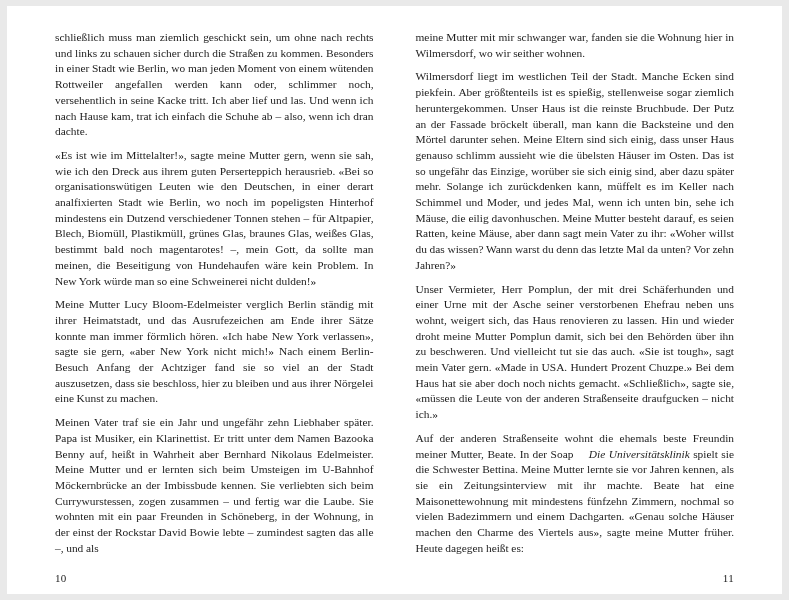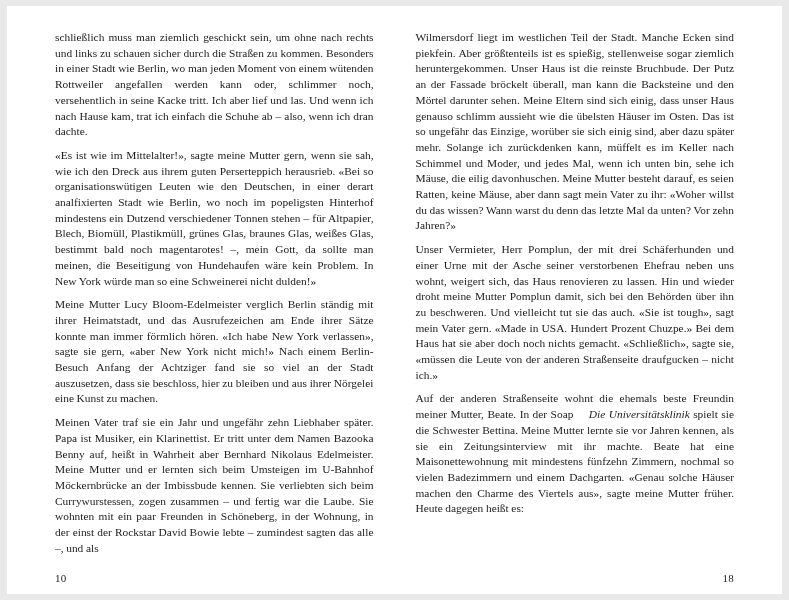--- a/index.html
+++ b/index.html
@@ -73,20 +73,21 @@
         <p class="para"><span>schließlich muss man ziemlich geschickt sein, um ohne nach rechts und links zu schauen sicher durch die Straßen zu kommen. Besonders in einer Stadt wie Berlin, wo man jeden Moment von einem wütenden Rottweiler angefallen werden kann oder, schlimmer noch, versehentlich in seine Kacke tritt. Ich aber lief und las. Und wenn ich nach Hause kam, trat ich einfach die Schuhe ab – also, wenn ich dran dachte.</span></p>
         <p class="para"><span>«Es ist wie im Mittelalter!», sagte meine Mutter gern, wenn sie sah, wie ich den Dreck aus ihrem guten Perserteppich herausrieb. «Bei so organisationswütigen Leuten wie den Deutschen, in einer derart analfixierten Stadt wie Berlin, wo noch im popeligsten Hinterhof mindestens ein Dutzend verschiedener Tonnen stehen – für Altpapier, Blech, Biomüll, Plastikmüll, grünes Glas, braunes Glas, weißes Glas, bestimmt bald noch magentarotes! –, mein Gott, da sollte man meinen, die Beseitigung von Hundehaufen wäre kein Problem. In New York würde man so eine Schweinerei nicht dulden!»</span></p>
         <p class="para"><span>Meine Mutter Lucy Bloom-Edelmeister verglich Berlin ständig mit ihrer Heimatstadt, und das Ausrufezeichen am Ende ihrer Sätze konnte man immer förmlich hören. «Ich habe New York verlassen», sagte sie gern, «aber New York nicht mich!» Nach einem Berlin-Besuch Anfang der Achtziger fand sie so viel an der Stadt auszusetzen, dass sie beschloss, hier zu bleiben und aus ihrer Nörgelei eine Kunst zu machen.</span></p>
         <p class="para"><span>Meinen Vater traf sie ein Jahr und ungefähr zehn Liebhaber später. Papa ist Musiker, ein Klarinettist. Er tritt unter dem Namen Bazooka Benny auf, heißt in Wahrheit aber Bernhard Nikolaus Edelmeister. Meine Mutter und er lernten sich beim Umsteigen im U-Bahnhof Möckernbrücke an der Imbissbude kennen. Sie verliebten sich beim Currywurstessen, zogen zusammen – und fertig war die Laube. Sie wohnten mit ein paar Freunden in Schöneberg, in der Wohnung, in der einst der Rockstar David Bowie lebte – zumindest sagten das alle –, und als</span></p>
       </div>
     <div class="page-number">10</div>
   </div>
 
   <div class="page page-right">
     <div class="text-block">
+        <p class="para"><span>meine Mutter mit mir schwanger war, fanden sie die Wohnung hier in Wilmersdorf, wo wir seither wohnen.</span></p>
         <p class="para"><span>Wilmersdorf liegt im westlichen Teil der Stadt. Manche Ecken sind piekfein. Aber größtenteils ist es spießig, stellenweise sogar ziemlich heruntergekommen. Unser Haus ist die reinste Bruchbude. Der Putz an der Fassade bröckelt überall, man kann die Backsteine und den Mörtel darunter sehen. Meine Eltern sind sich einig, dass unser Haus genauso schlimm aussieht wie die übelsten Häuser im Osten. Das ist so ungefähr das Einzige, worüber sie sich einig sind, aber dazu später mehr. Solange ich zurückdenken kann, müffelt es im Keller nach Schimmel und Moder, und jedes Mal, wenn ich unten bin, sehe ich Mäuse, die eilig davonhuschen. Meine Mutter besteht darauf, es seien Ratten, keine Mäuse, aber dann sagt mein Vater zu ihr: «Woher willst du das wissen? Wann warst du denn das letzte Mal da unten? Vor zehn Jahren?»</span></p>
         <p class="para"><span>Unser Vermieter, Herr Pomplun, der mit drei Schäferhunden und einer Urne mit der Asche seiner verstorbenen Ehefrau neben uns wohnt, weigert sich, das Haus renovieren zu lassen. Hin und wieder droht meine Mutter Pomplun damit, sich bei den Behörden über ihn zu beschweren. Und vielleicht tut sie das auch. «Sie ist tough», sagt mein Vater gern. «Made in USA. Hundert Prozent Chuzpe.» Bei dem Haus hat sie aber doch noch nichts gemacht. «Schließlich», sagte sie, «müssen die Leute von der anderen Straßenseite draufgucken – nicht ich.»</span></p>
         <p class="para"><span>Auf der anderen Straßenseite wohnt die ehemals beste Freundin meiner Mutter, Beate. In der Soap </span><em>Die Universitätsklinik</em><span> spielt sie die Schwester Bettina. Meine Mutter lernte sie vor Jahren kennen, als sie ein Zeitungsinterview mit ihr machte. Beate hat eine Maisonettewohnung mit mindestens fünfzehn Zimmern, nochmal so vielen Badezimmern und einem Dachgarten. «Genau solche Häuser machen den Charme des Viertels aus», sagte meine Mutter früher. Heute dagegen heißt es:</span></p>
       </div>
-    <div class="page-number">18</div>
+    <div class="page-number">11</div>
   </div>
 
 </div>
 
 </body></html>

